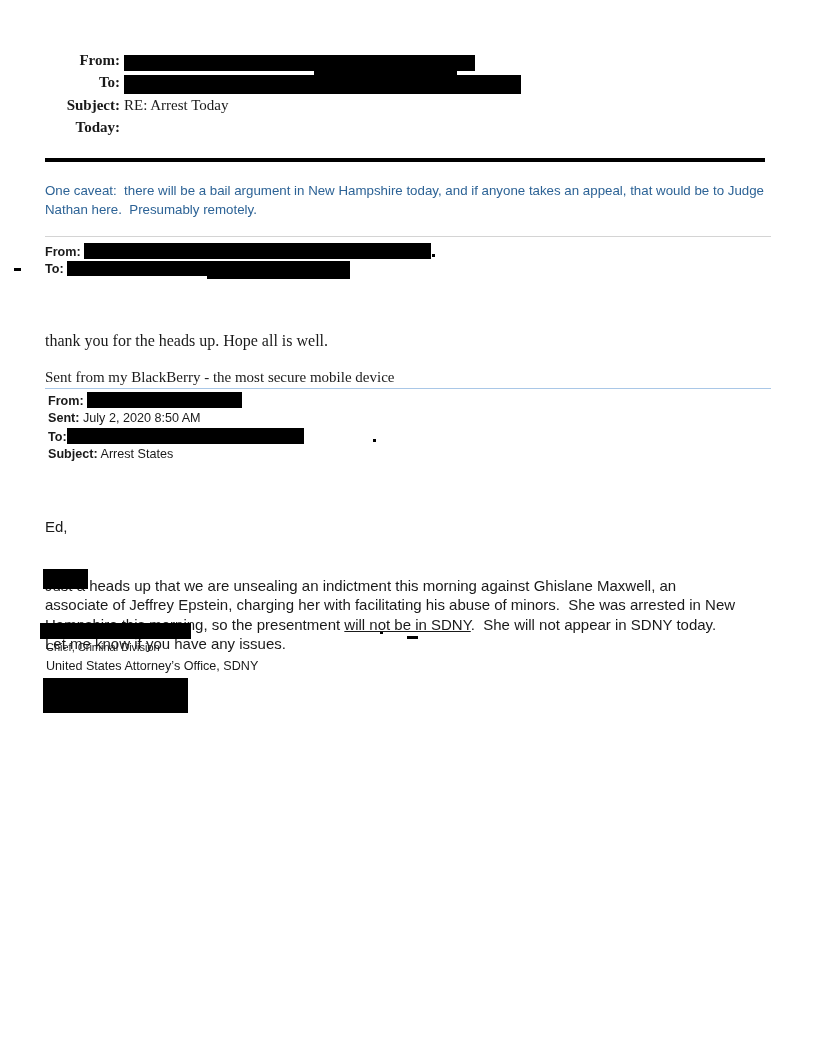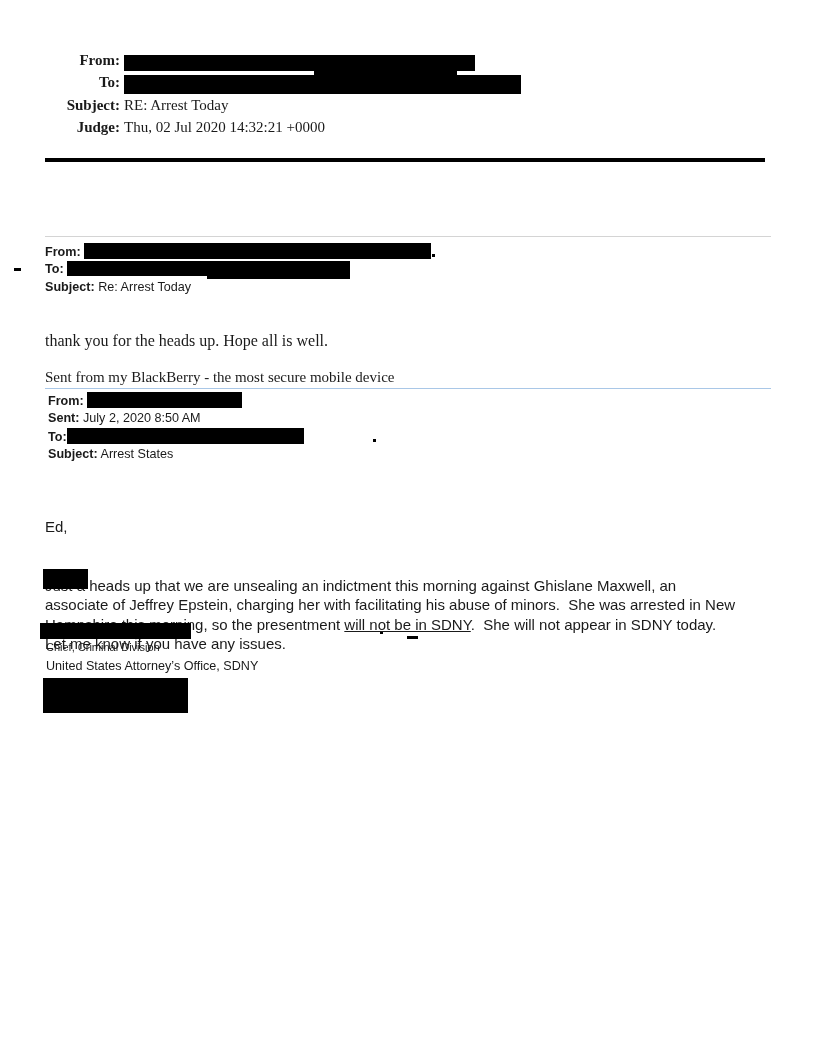--- a/index.html
+++ b/index.html
@@ -75,39 +75,38 @@
     </div>
     <div class="mh-row">
       <span class="mh-label">To:</span>
       <span class="mh-value"><span class="bar bar-to1"></span></span>
     </div>
     <div class="mh-row">
       <span class="mh-label">Subject:</span>
       <span class="mh-value">RE: Arrest Today</span>
     </div>
     <div class="mh-row">
-      <span class="mh-label">Judge:</span>
-      <span class="mh-value">Thu, 02 Jul 2020 14:32:21 +0000</span>
+      <span class="mh-label">Today:</span>
     </div>
   </div>
 
   <div class="rule-thick"></div>
 
+  <div class="caveat">One caveat:  there will be a bail argument in New Hampshire today, and if anyone takes an appeal, that would be to Judge Nathan here.  Presumably remotely.</div>
 
   <div class="rule-gray"></div>
 
   <div class="mark mark-margin-dash"></div>
   <div class="mark mark-dot-1"></div>
   <div class="mark mark-dot-2"></div>
   <div class="mark mark-dash-2"></div>
 
   <div class="qhdr qhdr-1">
     <div><b>From:</b> <span class="qbar qbar-from2"></span></div>
     <div><b>To:</b> <span class="qbar qbar-to2"></span></div>
-    <div><b>Subject:</b><span> Re: Arrest Today</span></div>
   </div>
 
   <div class="reply-line-1">thank you for the heads up. Hope all is well.</div>
   <div class="reply-line-2">Sent from my BlackBerry - the most secure mobile device</div>
 
   <div class="rule-blue"></div>
 
   <div class="qhdr qhdr-2">
     <div><b>From:</b> <span class="qbar qbar-from3"></span></div>
     <div><b>Sent:</b><span> July 2, 2020 8:50 AM</span></div>

